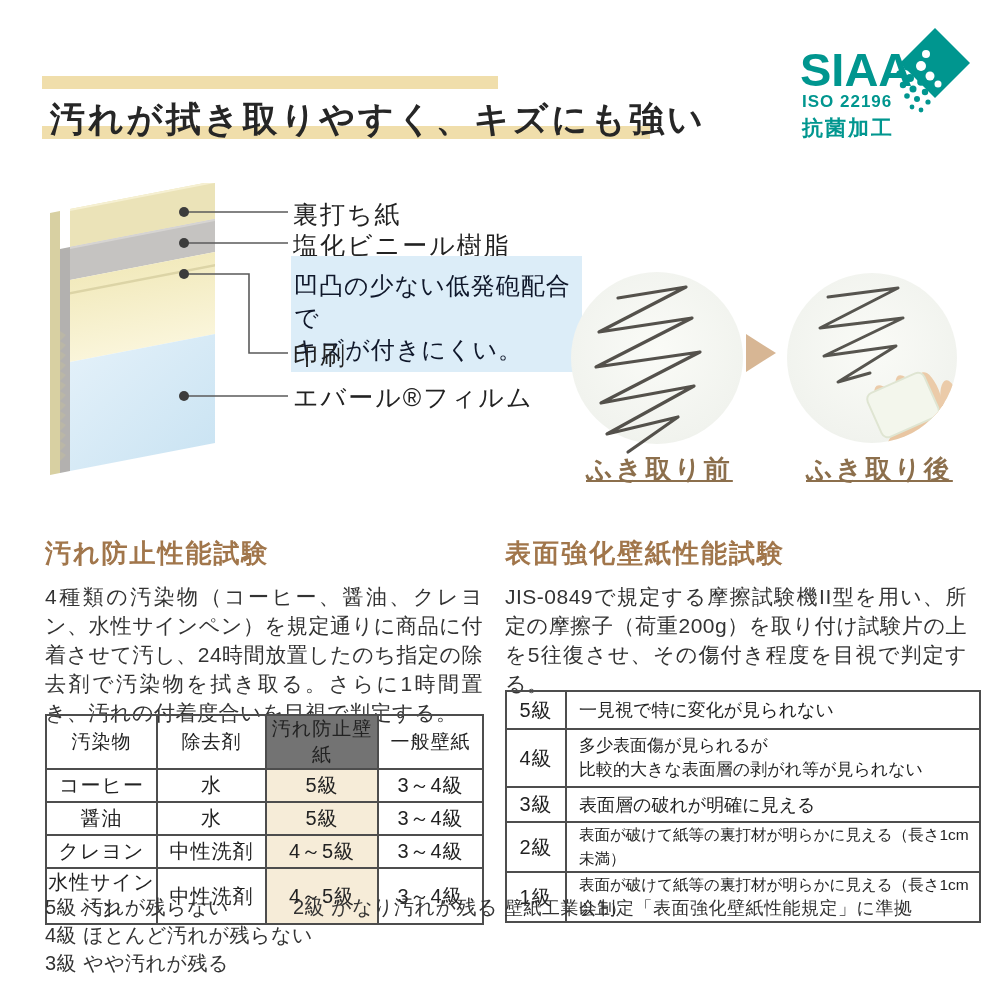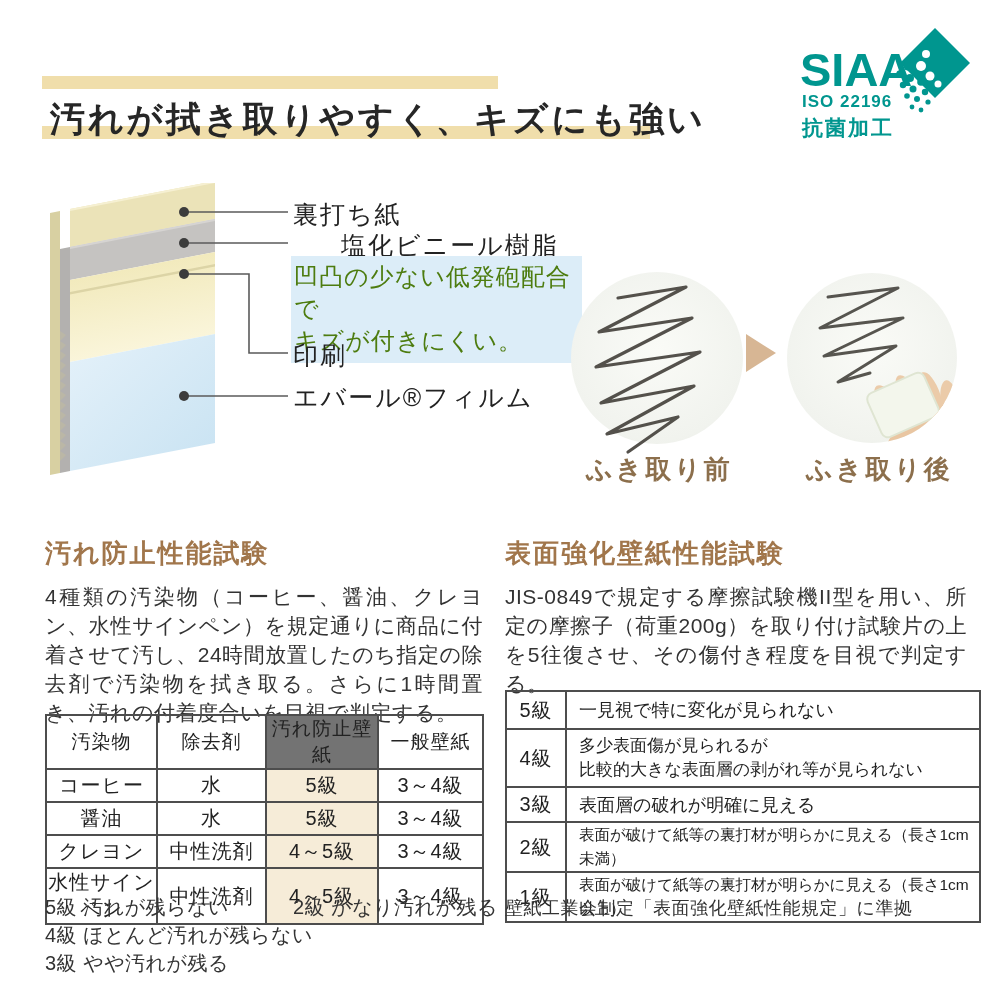--- a/index.html
+++ b/index.html
@@ -18,28 +18,28 @@
   
   #siaa-block{left:798px;top:30px;width:175px;height:115px;}
   .siaa-word{position:absolute;left:2px;top:12px;font-size:47px;font-weight:bold;letter-spacing:0px;color:#00968f;
              font-family:"Liberation Sans","DejaVu Sans",sans-serif;}
   .siaa-iso{position:absolute;left:4px;top:62px;font-size:17px;font-weight:bold;color:#00968f;letter-spacing:1px;}
   .siaa-antibac{position:absolute;left:4px;top:84px;font-size:21px;font-weight:bold;color:#00968f;letter-spacing:2px;}
 
   
   .calloutLabel{font-size:25px;color:#222;letter-spacing:2px;white-space:nowrap;}
   #lbl-backing{left:293px;top:198px;}
-  #lbl-vinyl{left:293px;top:229px;margin-left:48px;}
+  #lbl-vinyl{left:293px;top:229px;}
   #lbl-print{left:293px;top:339px;}
   #lbl-film{left:293px;top:381px;}
-  #note-box{left:291px;top:256px;width:288px;background:#dcedf8;padding:5px 0 6px 3px;
-            font-size:24px;line-height:32px;color:#4d7c0f;letter-spacing:1px;}
-
-  
-  .wipeLabel{font-size:26px;font-weight:bold;color:#8c6f4c;letter-spacing:3px;white-space:nowrap;}
+  #note-box{left:291px;top:256px;width:288px;background:#dcedf8;padding:14px 0 6px 3px;
+            font-size:24px;line-height:32px;color:#0f172a;letter-spacing:1px;}
+
+  
+  .wipeLabel{font-size:26px;font-weight:bold;color:#8c6f4c;letter-spacing:3px;white-space:nowrap;text-decoration:underline;}
   #lbl-before{left:586px;top:452px;}
   #lbl-after{left:806px;top:452px;}
 
   
   .secHead{font-size:26px;font-weight:bold;color:#a1764b;letter-spacing:2px;white-space:nowrap;}
   #stain-head{left:45px;top:536px;}
   #strength-head{left:505px;top:536px;}
   .bodyText{font-size:21px;line-height:29px;color:#333;letter-spacing:0.5px;text-align:justify;}
   #stain-desc{left:45px;top:582px;width:438px;}
   #strength-desc{left:505px;top:582px;width:462px;}

